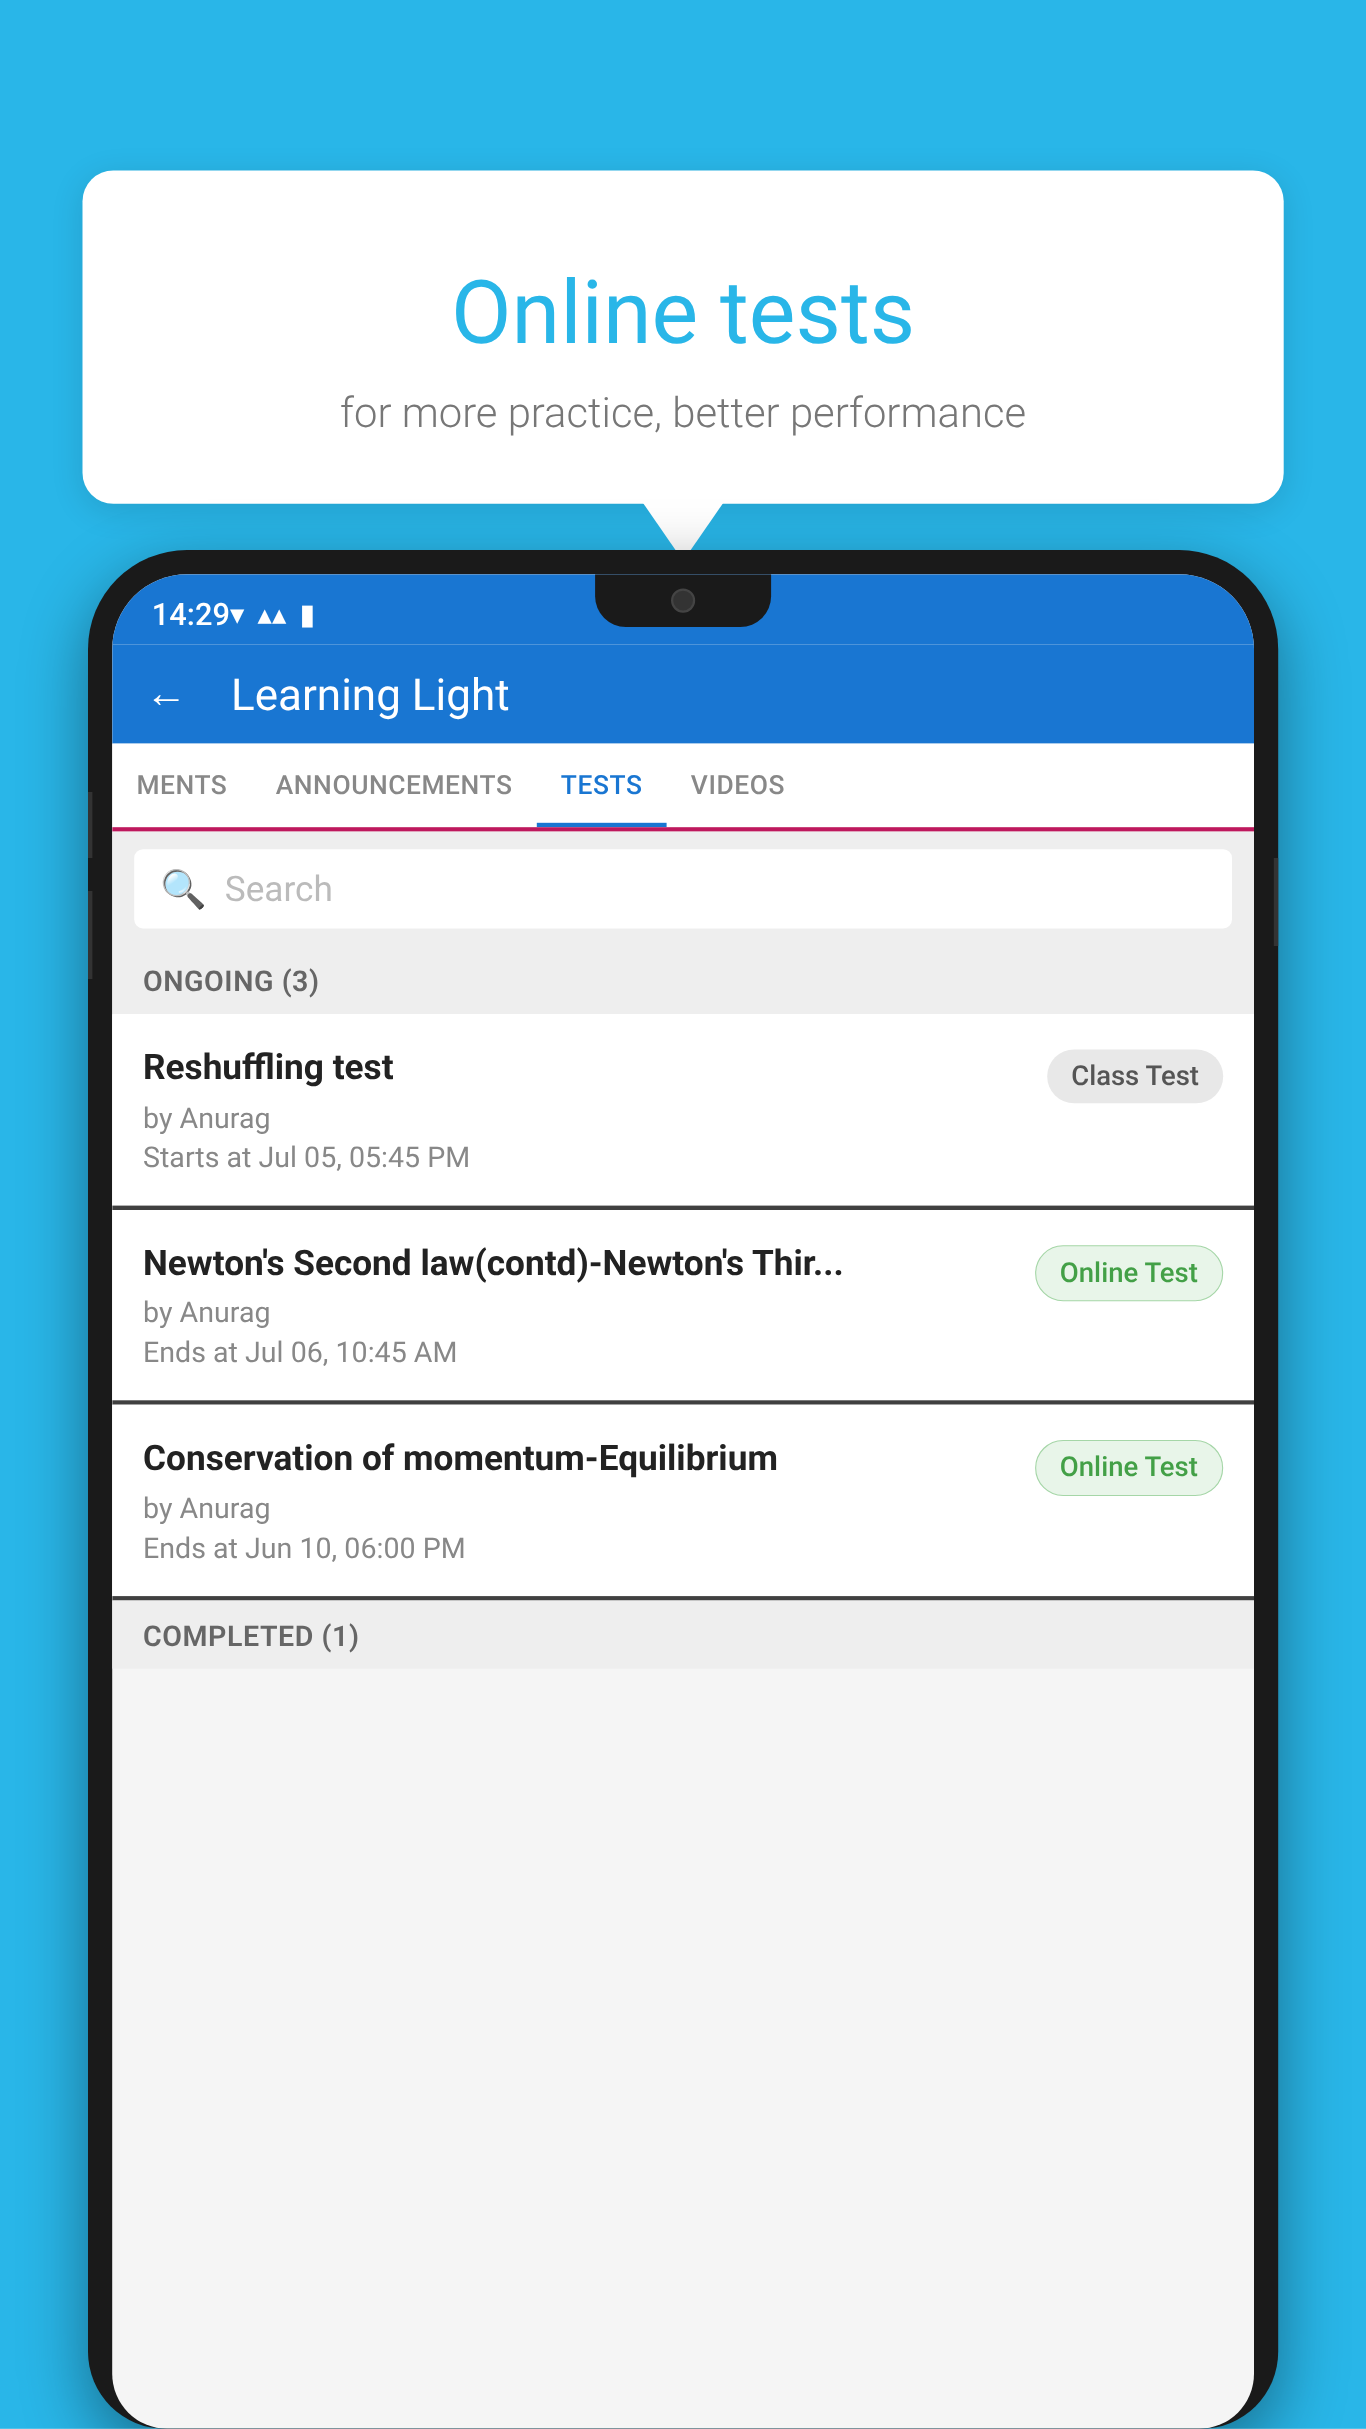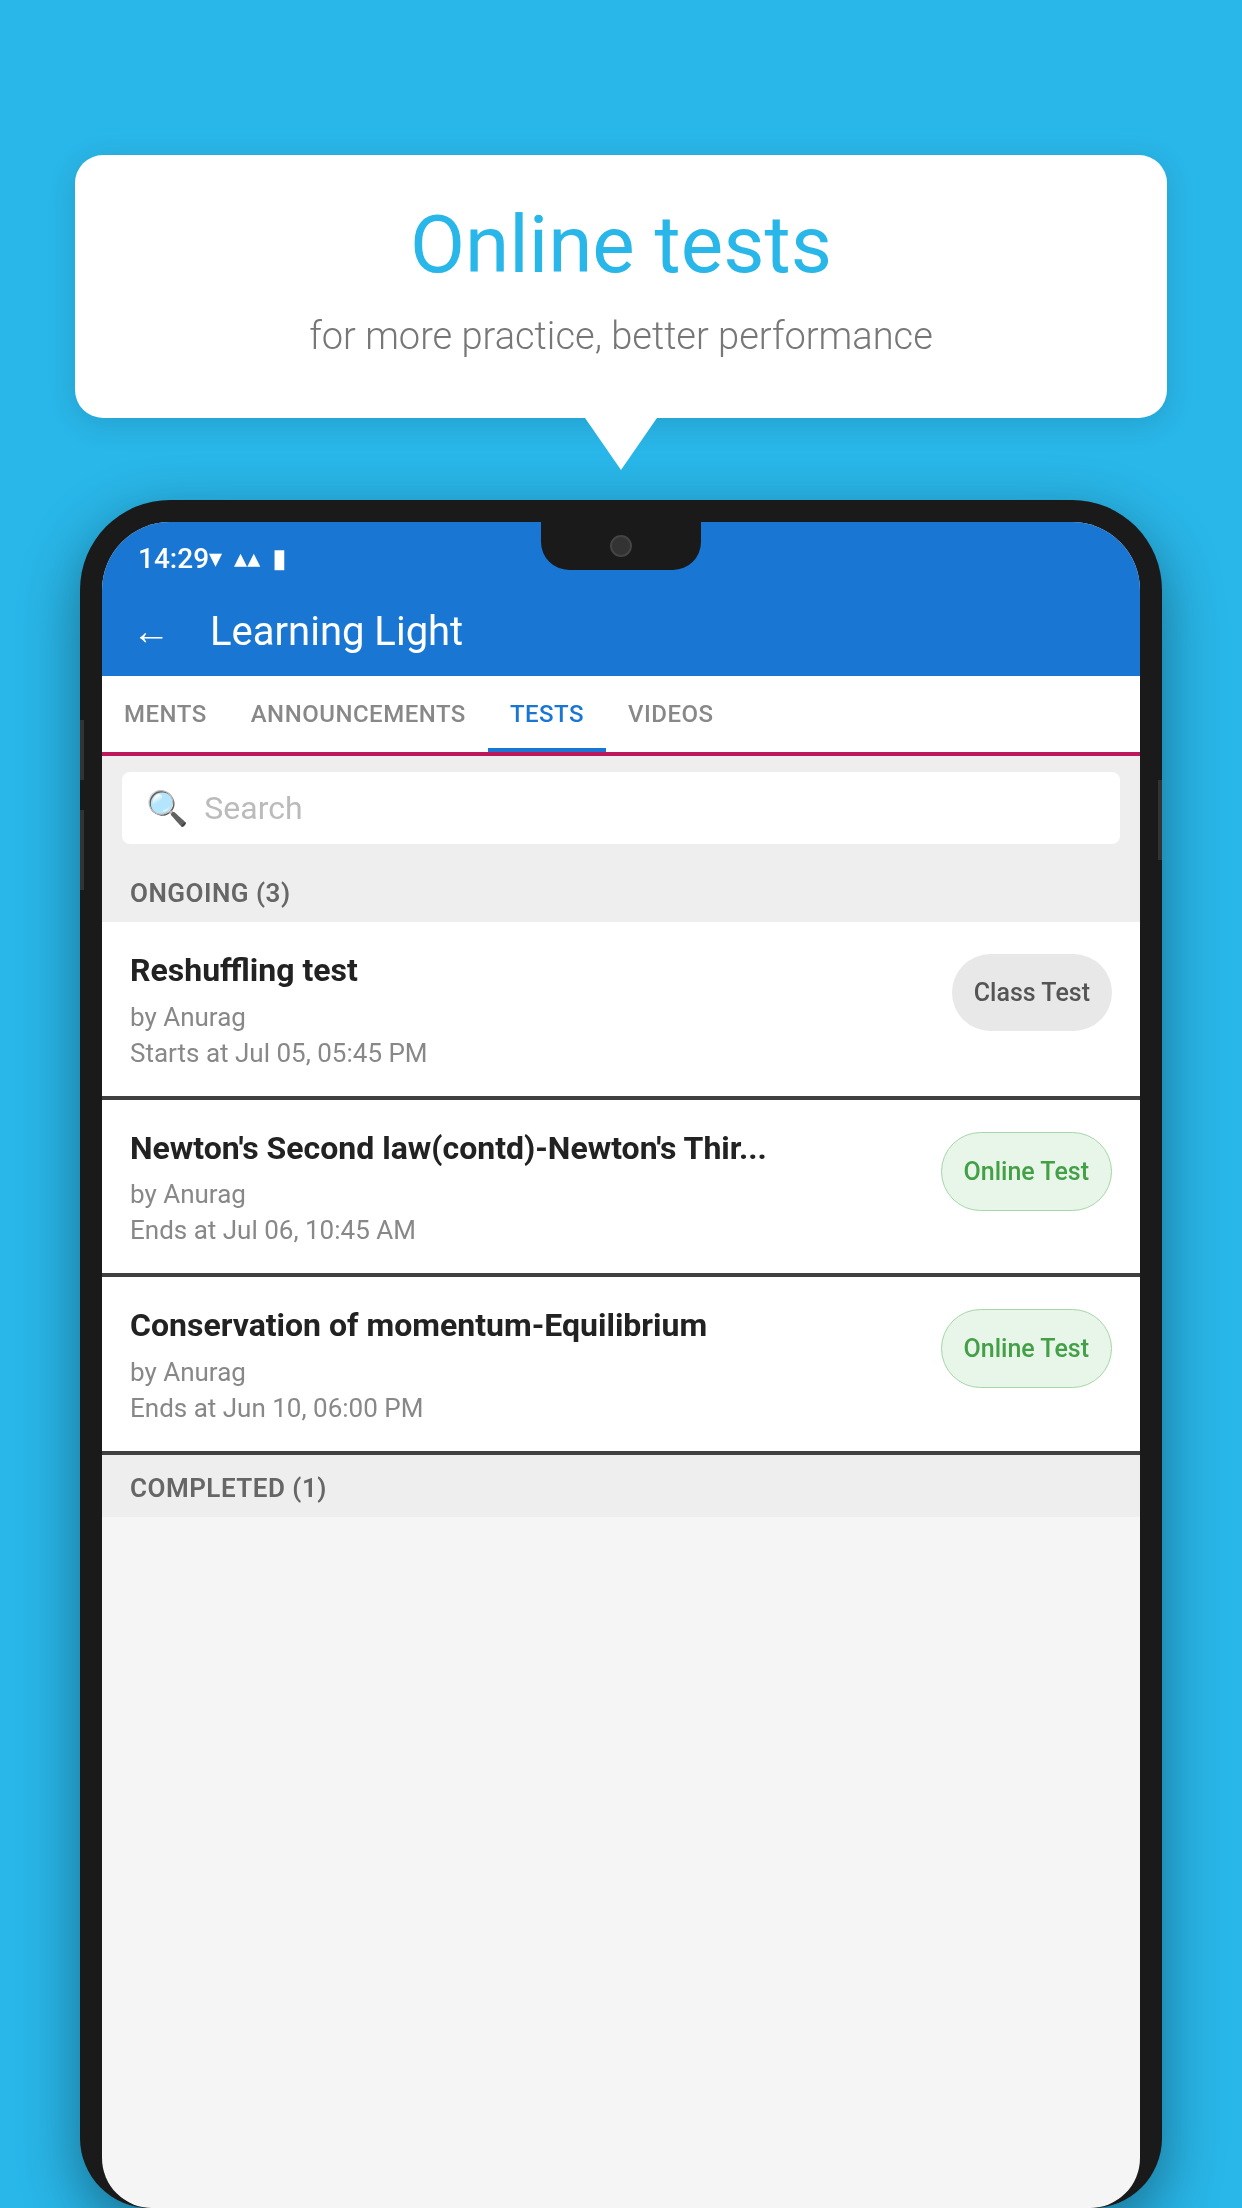--- a/index.html
+++ b/index.html
@@ -14,21 +14,21 @@
     }
 
     
     .speech-bubble {
       position: absolute;
       top: 155px;
       left: 75px;
       right: 75px;
       background: white;
       border-radius: 28px;
-      padding: 43px 60px 60px;
+      padding: 83px 60px 60px;
       box-shadow: 0 6px 30px rgba(0,0,0,0.12);
     }
     .speech-bubble::after {
       content: '';
       position: absolute;
       bottom: -52px;
       left: 50%;
       transform: translateX(-50%);
       width: 0;
       height: 0;
@@ -238,21 +238,21 @@
       font-size: 26px;
       color: #888;
       margin-bottom: 6px;
     }
     .test-date {
       font-size: 26px;
       color: #888;
     }
     .test-badge {
       border-radius: 40px;
-      padding: 24px 22px;
+      padding: 10px 22px;
       font-size: 25px;
       font-weight: 500;
       white-space: nowrap;
       margin-top: 4px;
       flex-shrink: 0;
     }
     .badge-class {
       background: #e8e8e8;
       color: #555;
     }

